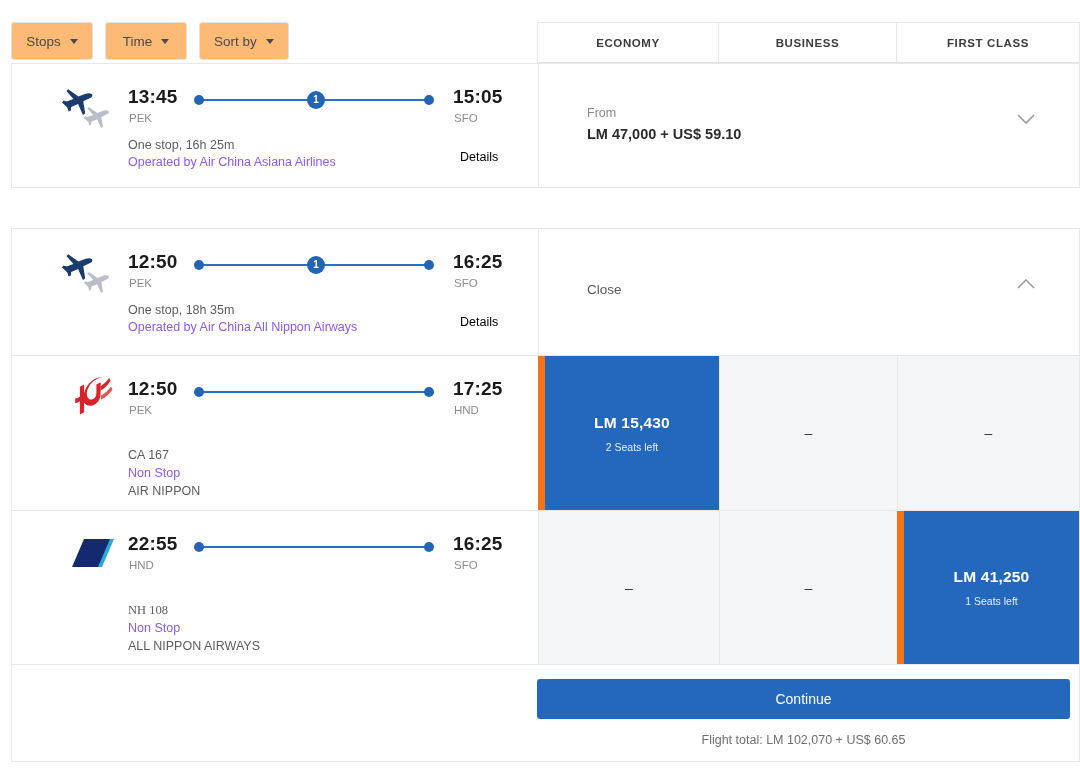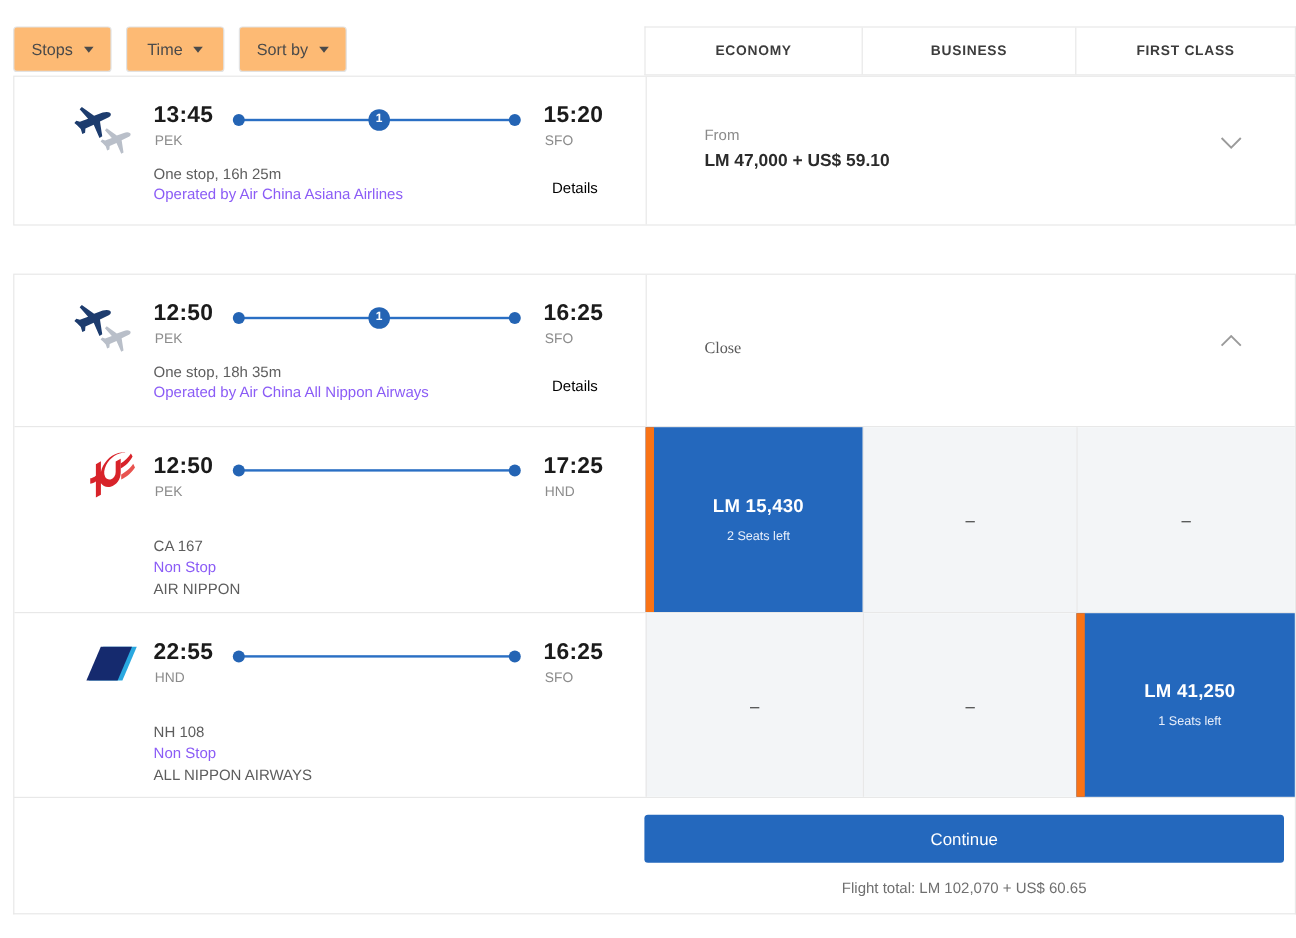--- a/index.html
+++ b/index.html
@@ -155,21 +155,21 @@
   .from-label {
     position: absolute; left: 48px; top: 42px;
     font-size: 12.5px; color: #8a8a8a;
   }
   .from-price {
     position: absolute; left: 48px; top: 62px;
     font-size: 14.5px; font-weight: bold; color: #2b2b2b;
   }
   .close-label {
     position: absolute; left: 48px; top: 53px;
-    font-size: 13.5px; color: #5a5a5a; font-family: Liberation Serif, serif;
+    font-size: 13.5px; color: #5a5a5a;
   }
   .chev {
     position: absolute; right: 44px; top: 50px;
     width: 18px; height: 11px;
   }
 
   
   .fare-grid { flex: 1; display: flex; }
   .fare-cell {
     position: relative;
@@ -264,21 +264,21 @@
           <div class="t-dep-time">13:45</div>
           <div class="t-dep-code">PEK</div>
 
           <div class="timeline">
             <div class="tl-line"></div>
             <div class="tl-dot left"></div>
             <div class="tl-stop">1</div>
             <div class="tl-dot right"></div>
           </div>
 
-          <div class="t-arr-time">15:20</div>
+          <div class="t-arr-time">15:05</div>
           <div class="t-arr-code">SFO</div>
 
           <div class="meta-1">One stop, 16h 25m</div>
           <div class="meta-2">Operated by Air China Asiana Airlines</div>
           <div class="details-link">Details</div>
         </div>
       </div>
 
       <div class="price-pane">
         <div class="from-label">From</div>
@@ -385,21 +385,21 @@
 
           <div class="timeline">
             <div class="tl-line"></div>
             <div class="tl-dot left"></div>
             <div class="tl-dot right"></div>
           </div>
 
           <div class="t-arr-time">16:25</div>
           <div class="t-arr-code">SFO</div>
 
-          <div class="meta-1" style="top:92px;">NH 108</div>
+          <div class="meta-1" style="top:92px;font-family:Liberation Serif, serif;">NH 108</div>
           <div class="meta-2" style="top:110px;">Non Stop</div>
           <div class="meta-3" style="top:128px;">ALL NIPPON AIRWAYS</div>
         </div>
       </div>
 
       <div class="fare-grid">
         <div class="fare-cell w-eco">
           <div class="fare-dash">–</div>
         </div>
         <div class="fare-cell w-bus">

